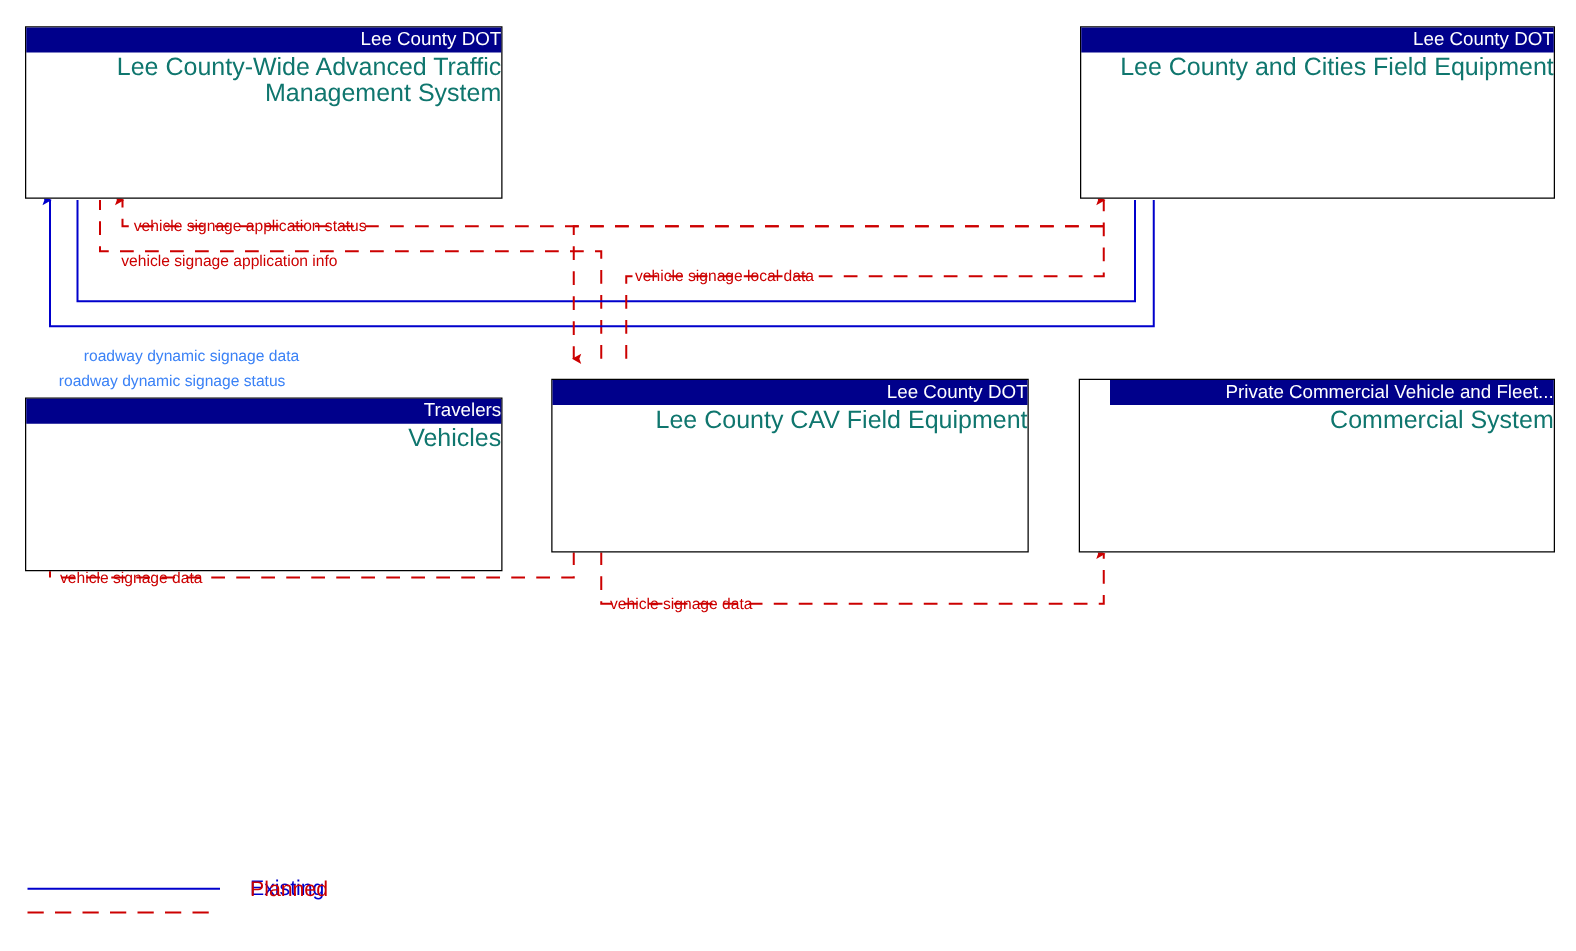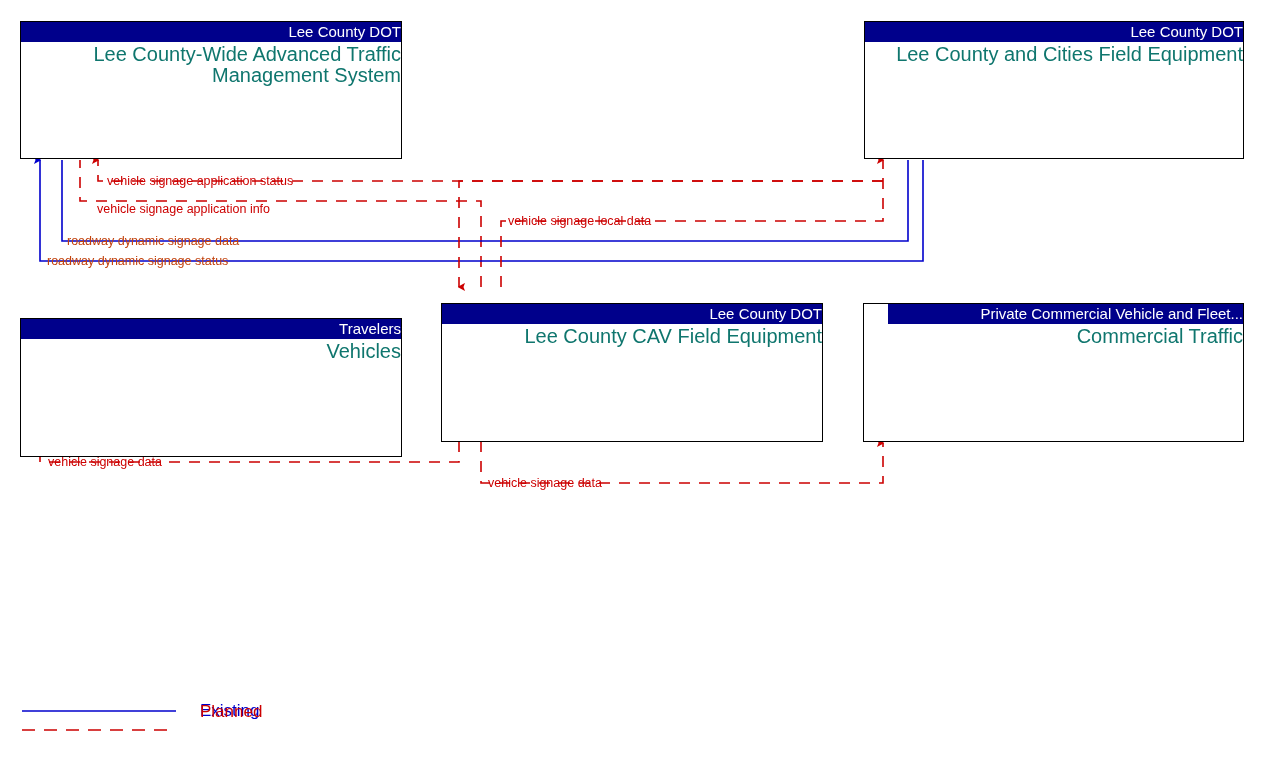--- a/index.html
+++ b/index.html
@@ -46,21 +46,21 @@
     font-family: "Liberation Sans", sans-serif;
   }
   
   .flow-label {
     position: absolute;
     font-size: 12.5px;
     line-height: 14px;
     white-space: nowrap;
     font-family: "Liberation Sans", sans-serif;
   }
-  .flow-label.existing { color: #c2410c; }
+  .flow-label.existing { color: #3b82f6; margin-top: 44px; }
   .flow-label.planned  { color: #CC0000; }
 
   
   .legend-label {
     position: absolute;
     font-size: 17px;
     line-height: 15px;
     white-space: nowrap;
     font-family: "Liberation Sans", sans-serif;
   }
@@ -158,21 +158,21 @@
     <div class="node-body">Vehicles</div>
   </div>
 
   <div class="node" style="left:441px; top:303px; width:382px; height:139px;">
     <div class="node-header">Lee County DOT</div>
     <div class="node-body">Lee County CAV Field Equipment</div>
   </div>
 
   <div class="node" style="left:863px; top:303px; width:381px; height:139px;padding-left:24px;">
     <div class="node-header">Private Commercial Vehicle and Fleet...</div>
-    <div class="node-body">Commercial Traffic</div>
+    <div class="node-body">Commercial System</div>
   </div>
 
   <span class="flow-label planned" style="left:107px; top:174px;">vehicle signage application status</span>
 
   <span class="flow-label planned" style="left:97px; top:194px;margin-top:8px;">vehicle signage application info</span>
 
   <span class="flow-label existing" style="left:67px; top:234px;">roadway dynamic signage data</span>
 
   <span class="flow-label existing" style="left:47px; top:254px;">roadway dynamic signage status</span>
 

